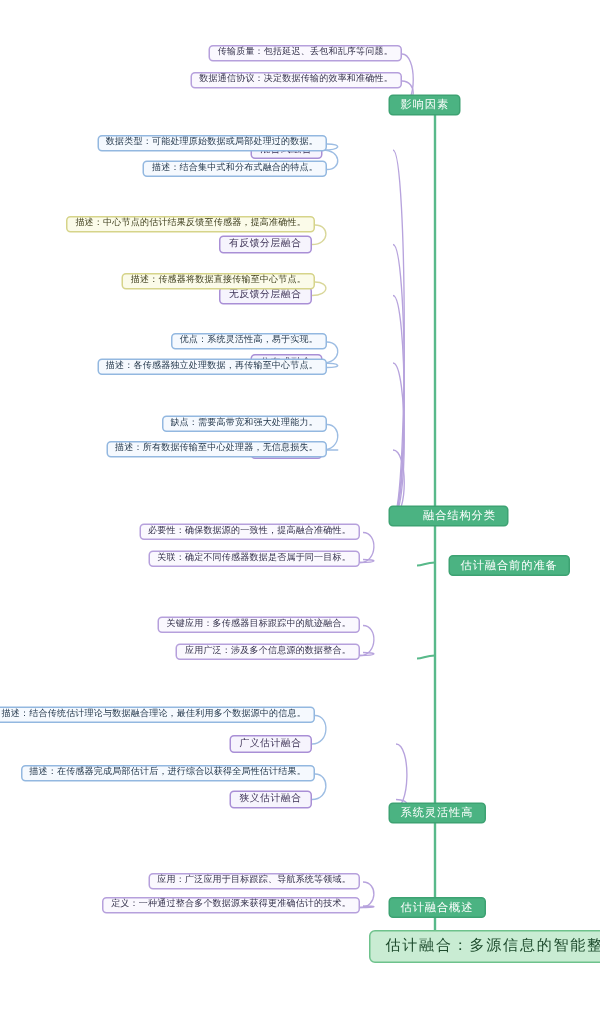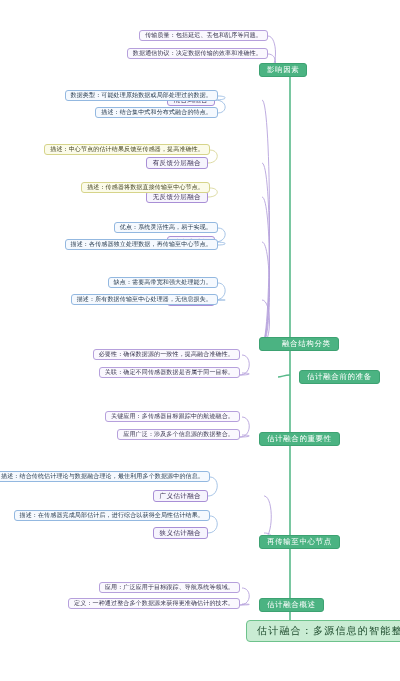--- a/index.html
+++ b/index.html
@@ -165,25 +165,24 @@
   <div class="node n-leaf-b" style="right:182px;top:239px;">描述：各传感器独立处理数据，再传输至中心节点。</div>
 
   <div class="node n-sub" style="right:185px;top:294px;">集中式融合</div>
   <div class="node n-leaf-b" style="right:182px;top:277px;">缺点：需要高带宽和强大处理能力。</div>
   <div class="node n-leaf-b" style="right:182px;top:294px;">描述：所有数据传输至中心处理器，无信息损失。</div>
 
   <div class="node n-branch" style="left:259px;top:370px;margin-left:40px;">估计融合前的准备</div>
   <div class="node n-leaf-p" style="right:160px;top:349px;">必要性：确保数据源的一致性，提高融合准确性。</div>
   <div class="node n-leaf-p" style="right:160px;top:367px;">关联：确定不同传感器数据是否属于同一目标。</div>
 
-  <div class="node n-branch" style="left:259px;top:432px;">估计融合的重要性</div>
   <div class="node n-leaf-p" style="right:160px;top:411px;">关键应用：多传感器目标跟踪中的航迹融合。</div>
   <div class="node n-leaf-p" style="right:160px;top:429px;">应用广泛：涉及多个信息源的数据整合。</div>
 
-  <div class="node n-branch" style="left:259px;top:535px;">再传输至中心节点</div>
+  <div class="node n-branch" style="left:259px;top:535px;">系统灵活性高</div>
 
   <div class="node n-sub" style="right:192px;top:490px;">广义估计融合</div>
   <div class="node n-leaf-b" style="right:190px;top:471px;">描述：结合传统估计理论与数据融合理论，最佳利用多个数据源中的信息。</div>
 
   <div class="node n-sub" style="right:192px;top:527px;">狭义估计融合</div>
   <div class="node n-leaf-b" style="right:190px;top:510px;">描述：在传感器完成局部估计后，进行综合以获得全局性估计结果。</div>
 
   <div class="node n-branch" style="left:259px;top:598px;">估计融合概述</div>
   <div class="node n-leaf-p" style="right:160px;top:582px;">应用：广泛应用于目标跟踪、导航系统等领域。</div>
   <div class="node n-leaf-p" style="right:160px;top:598px;">定义：一种通过整合多个数据源来获得更准确估计的技术。</div>

